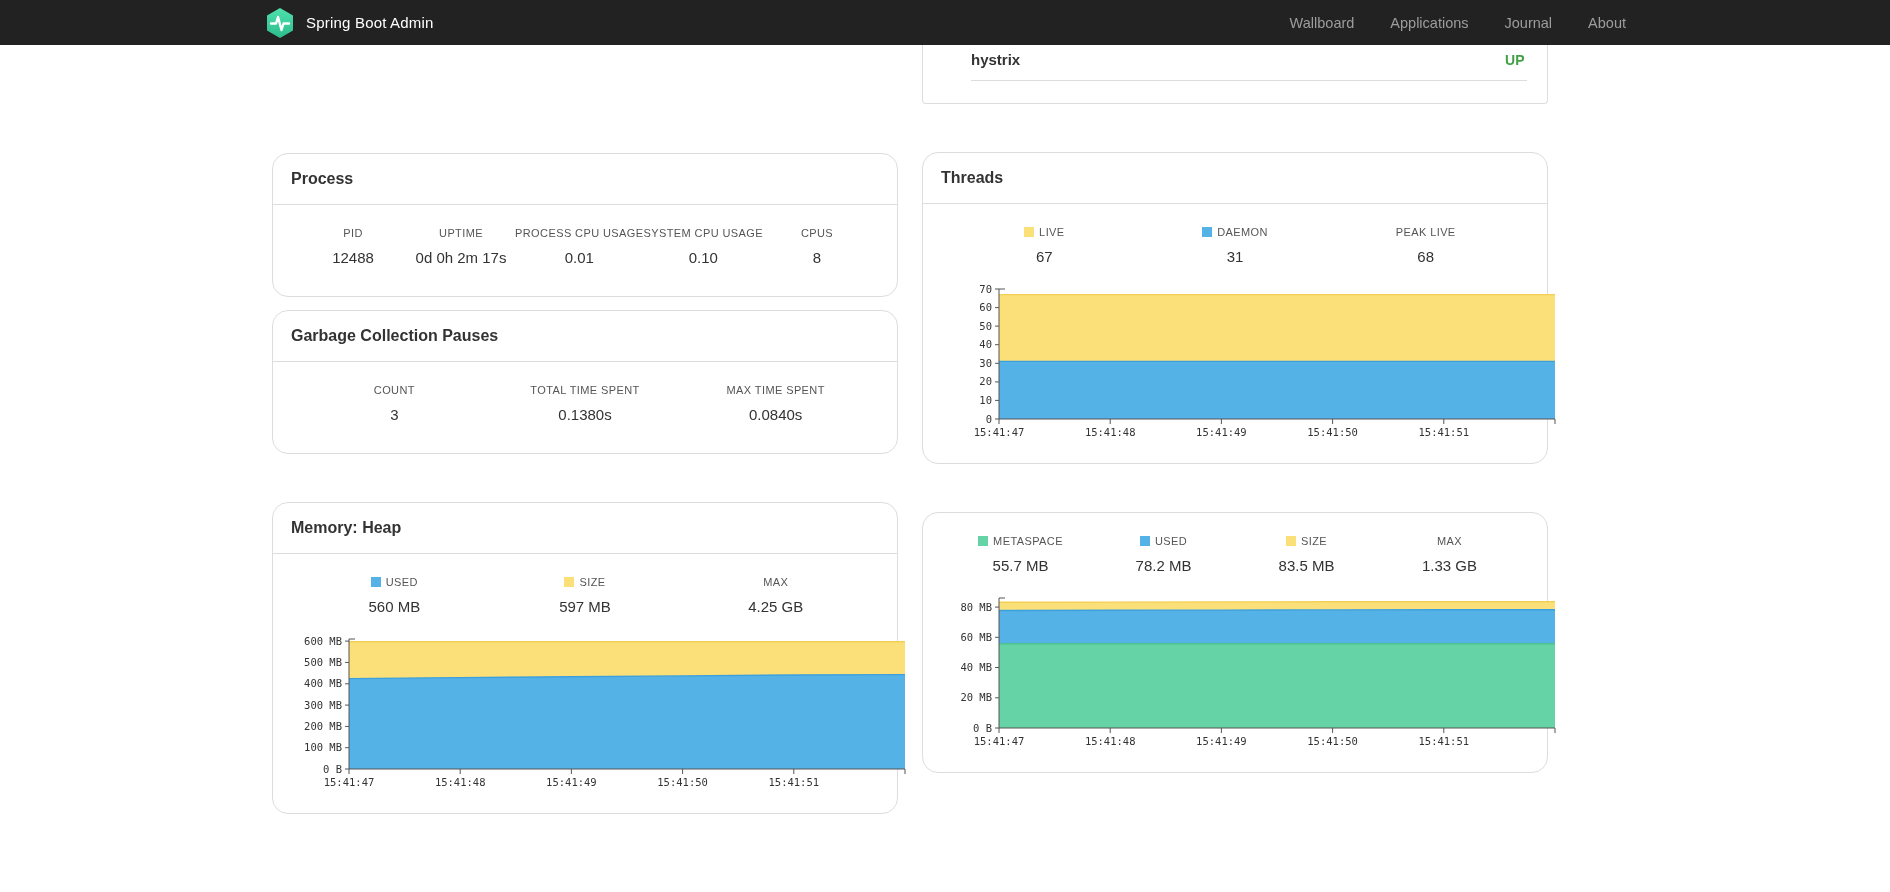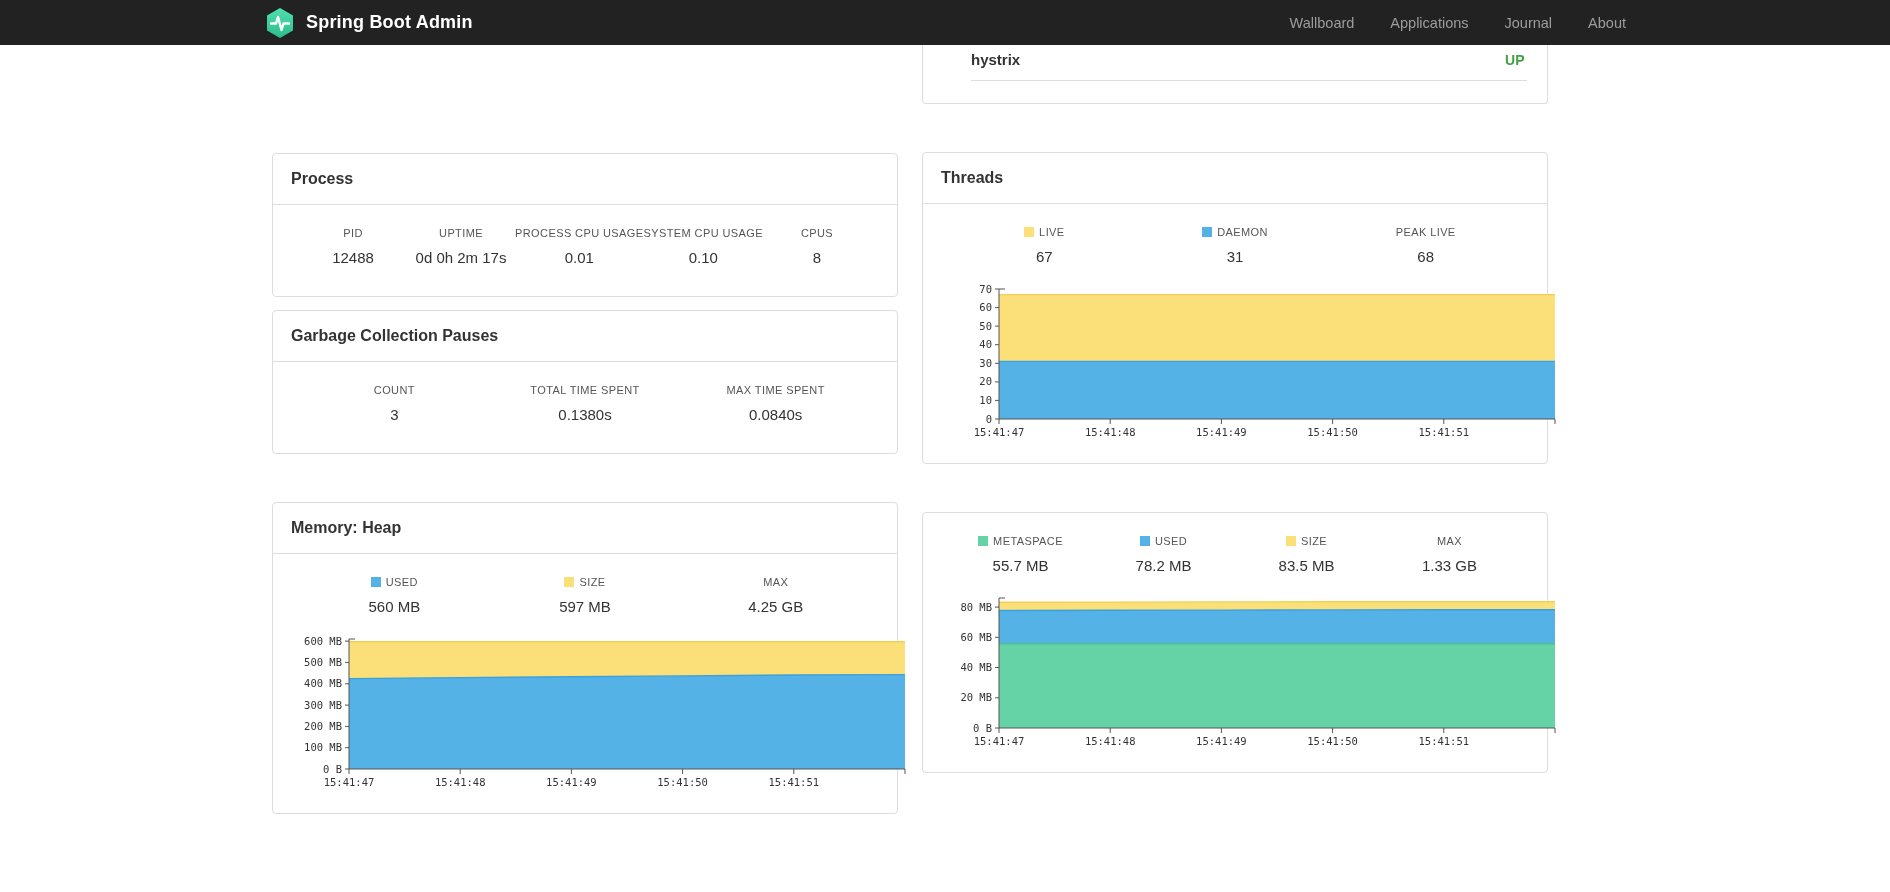--- a/index.html
+++ b/index.html
@@ -12,27 +12,27 @@
   
   .navbar {
     position: fixed; top: 0; left: 0; width: 100%; height: 45px;
     background: #222; z-index: 100;
   }
   .navbar-inner {
     width: 1362px; margin: 0 auto; height: 100%;
     display: flex; align-items: center; justify-content: space-between;
   }
   .brand { display: flex; align-items: center; gap: 10px; cursor: pointer; }
-  .brand-title { color: #fff; font-size: 18px; font-weight: 700; letter-spacing: .2px; }
+  .brand-title { color: #fff; font-size: 15px; font-weight: 400; letter-spacing: .2px; }
   .nav-links { display: flex; gap: 36px; align-items: center; }
   .nav-link { color: #9d9d9d; font-size: 14.5px; cursor: pointer; text-decoration: none; }
   
   .content { padding-top: 45px; width: 1346px; margin: 0 auto; display: flex; gap: 24px; }
   .col { width: 626px; display: flex; flex-direction: column; }
-  .panel { background: #fff; border: 1px solid #ddd; border-radius: 4px; }
+  .panel { background: #fff; border: 1px solid #ddd; border-radius: 16px; }
   .panel-heading {
     padding: 15px 18px; font-size: 16px; font-weight: 700; line-height: 20px;
     color: #333; border-bottom: 1px solid #ddd;
   }
   .mt-108 { margin-top: 108px; } .mt-48 { margin-top: 48px; } .mt-21 { margin-top: 13px; }
   
   .app-panel { border-top: none; border-radius: 0 0 4px 4px; margin-top: -6px; }
   .app-row {
     display: flex; justify-content: space-between; align-items: center;
     margin: 0 20px 0 48px; padding: 12px 2px 12px 0; border-bottom: 1px solid #ddd;

